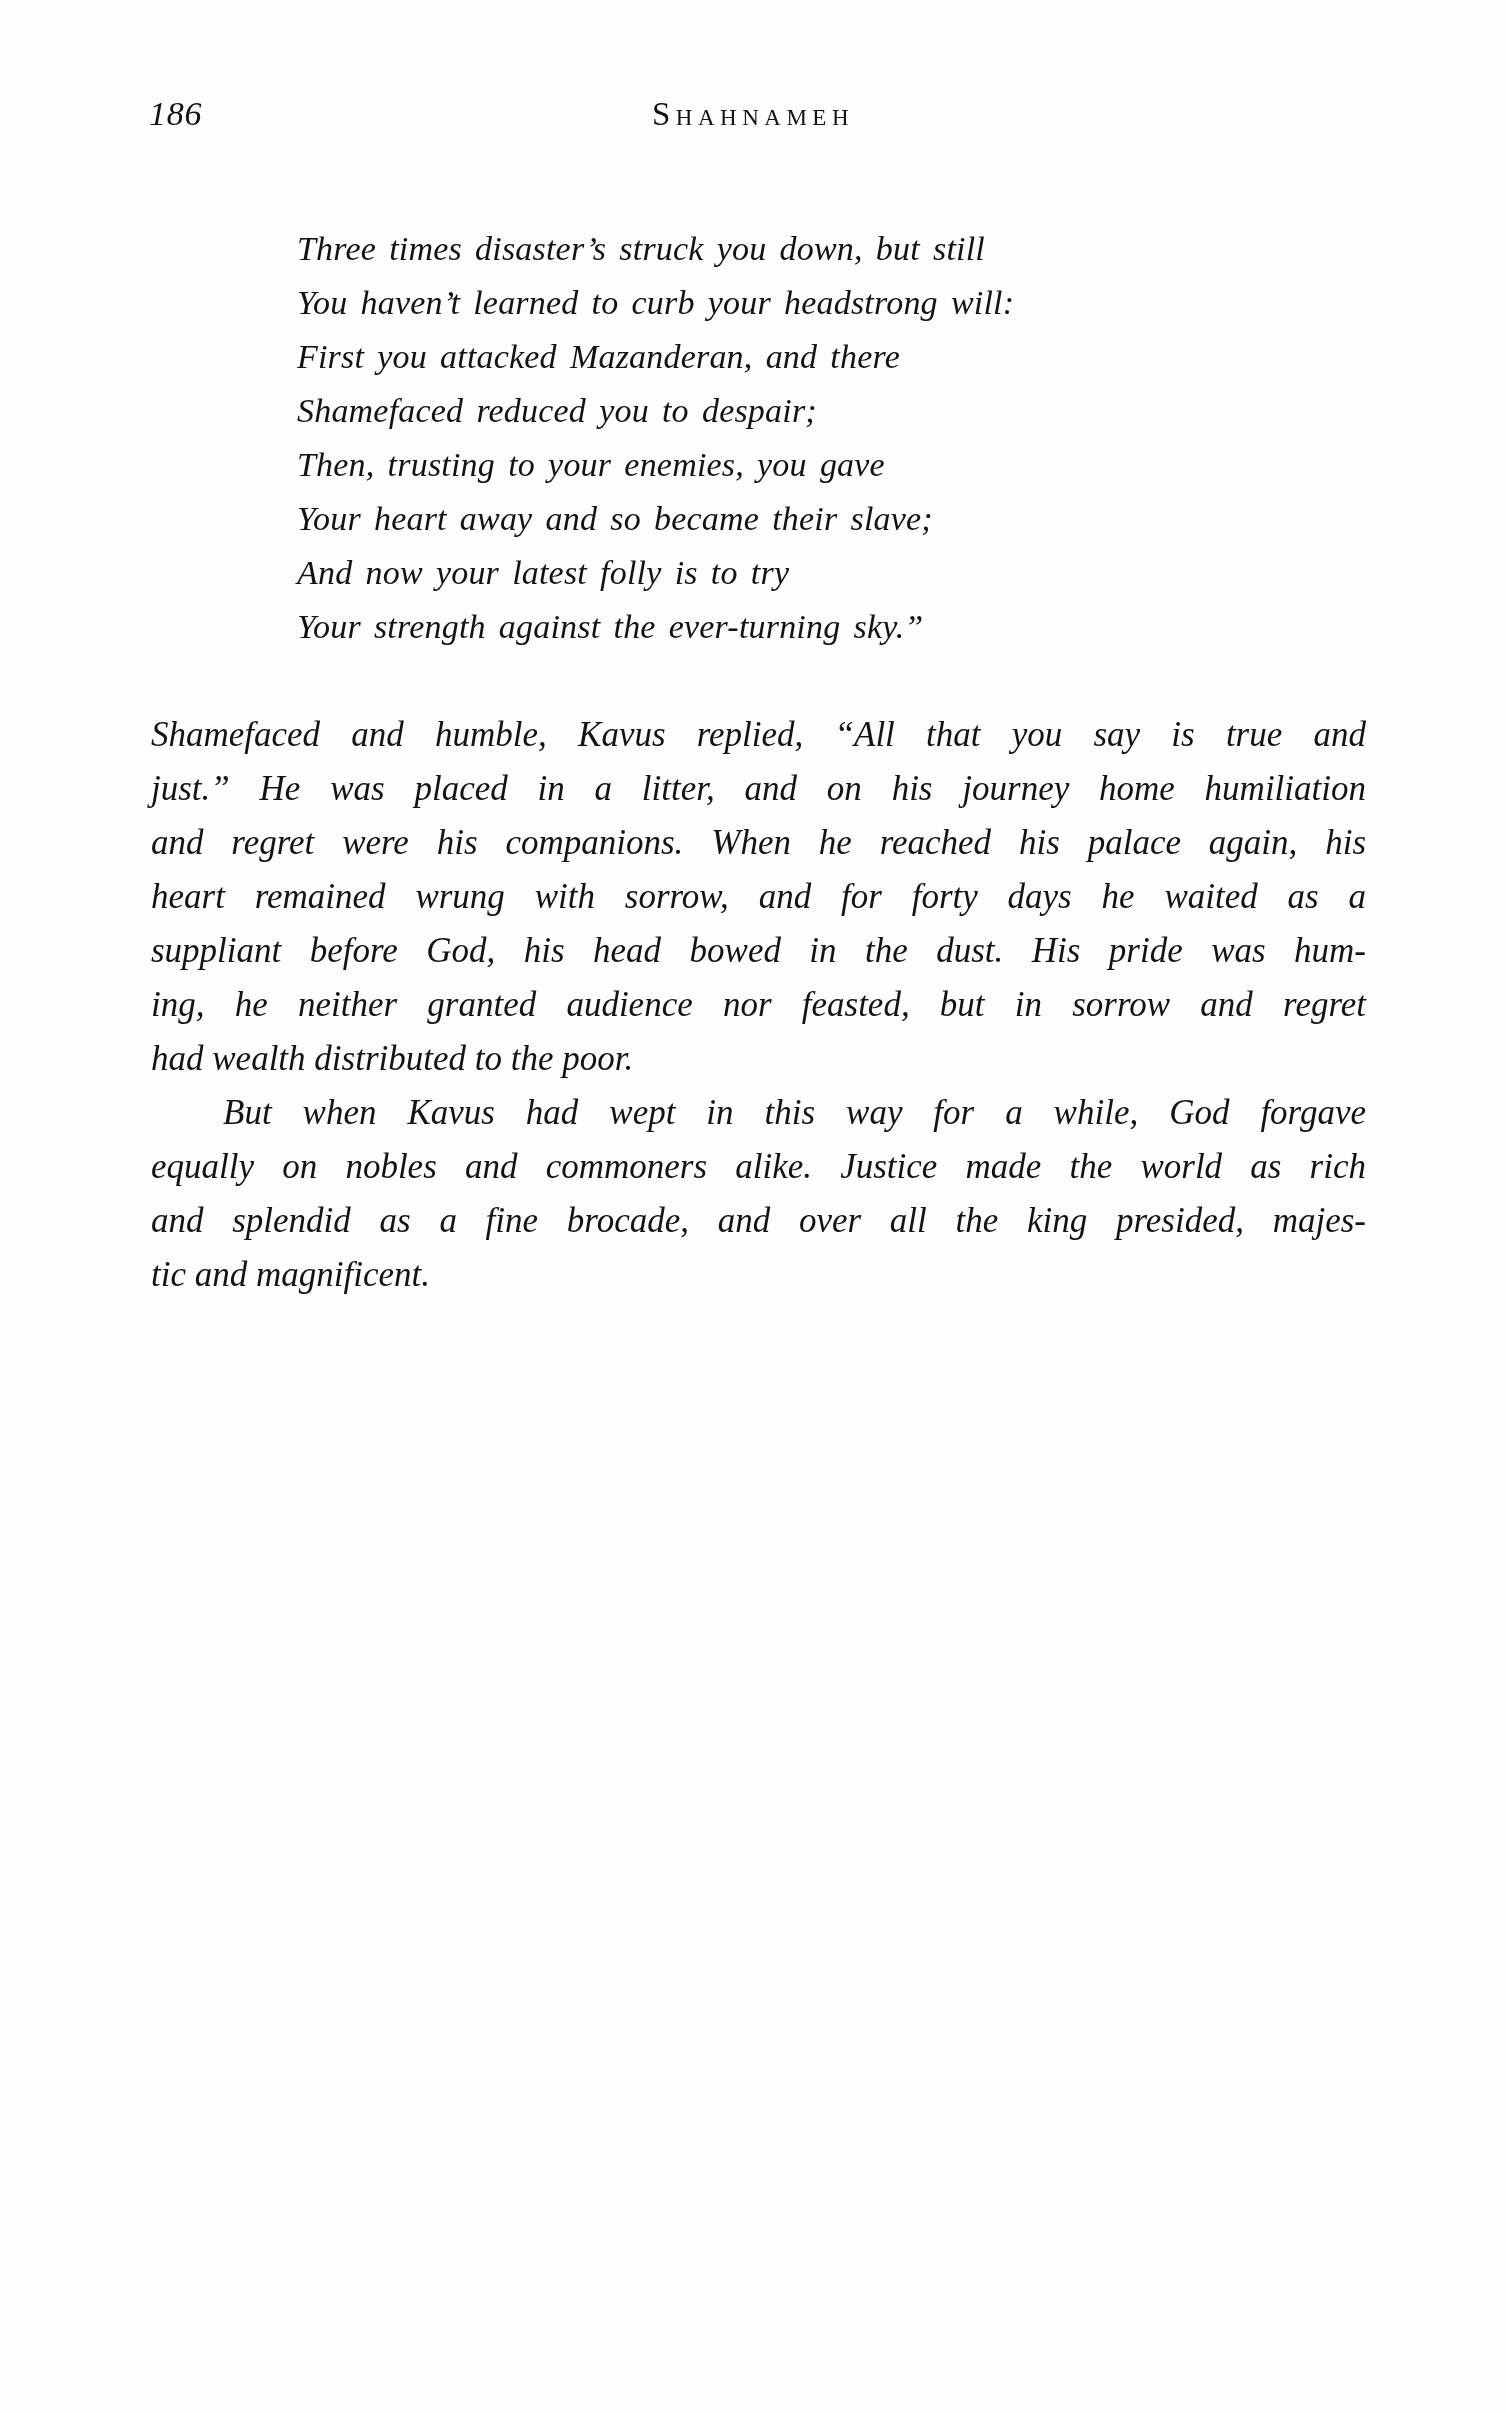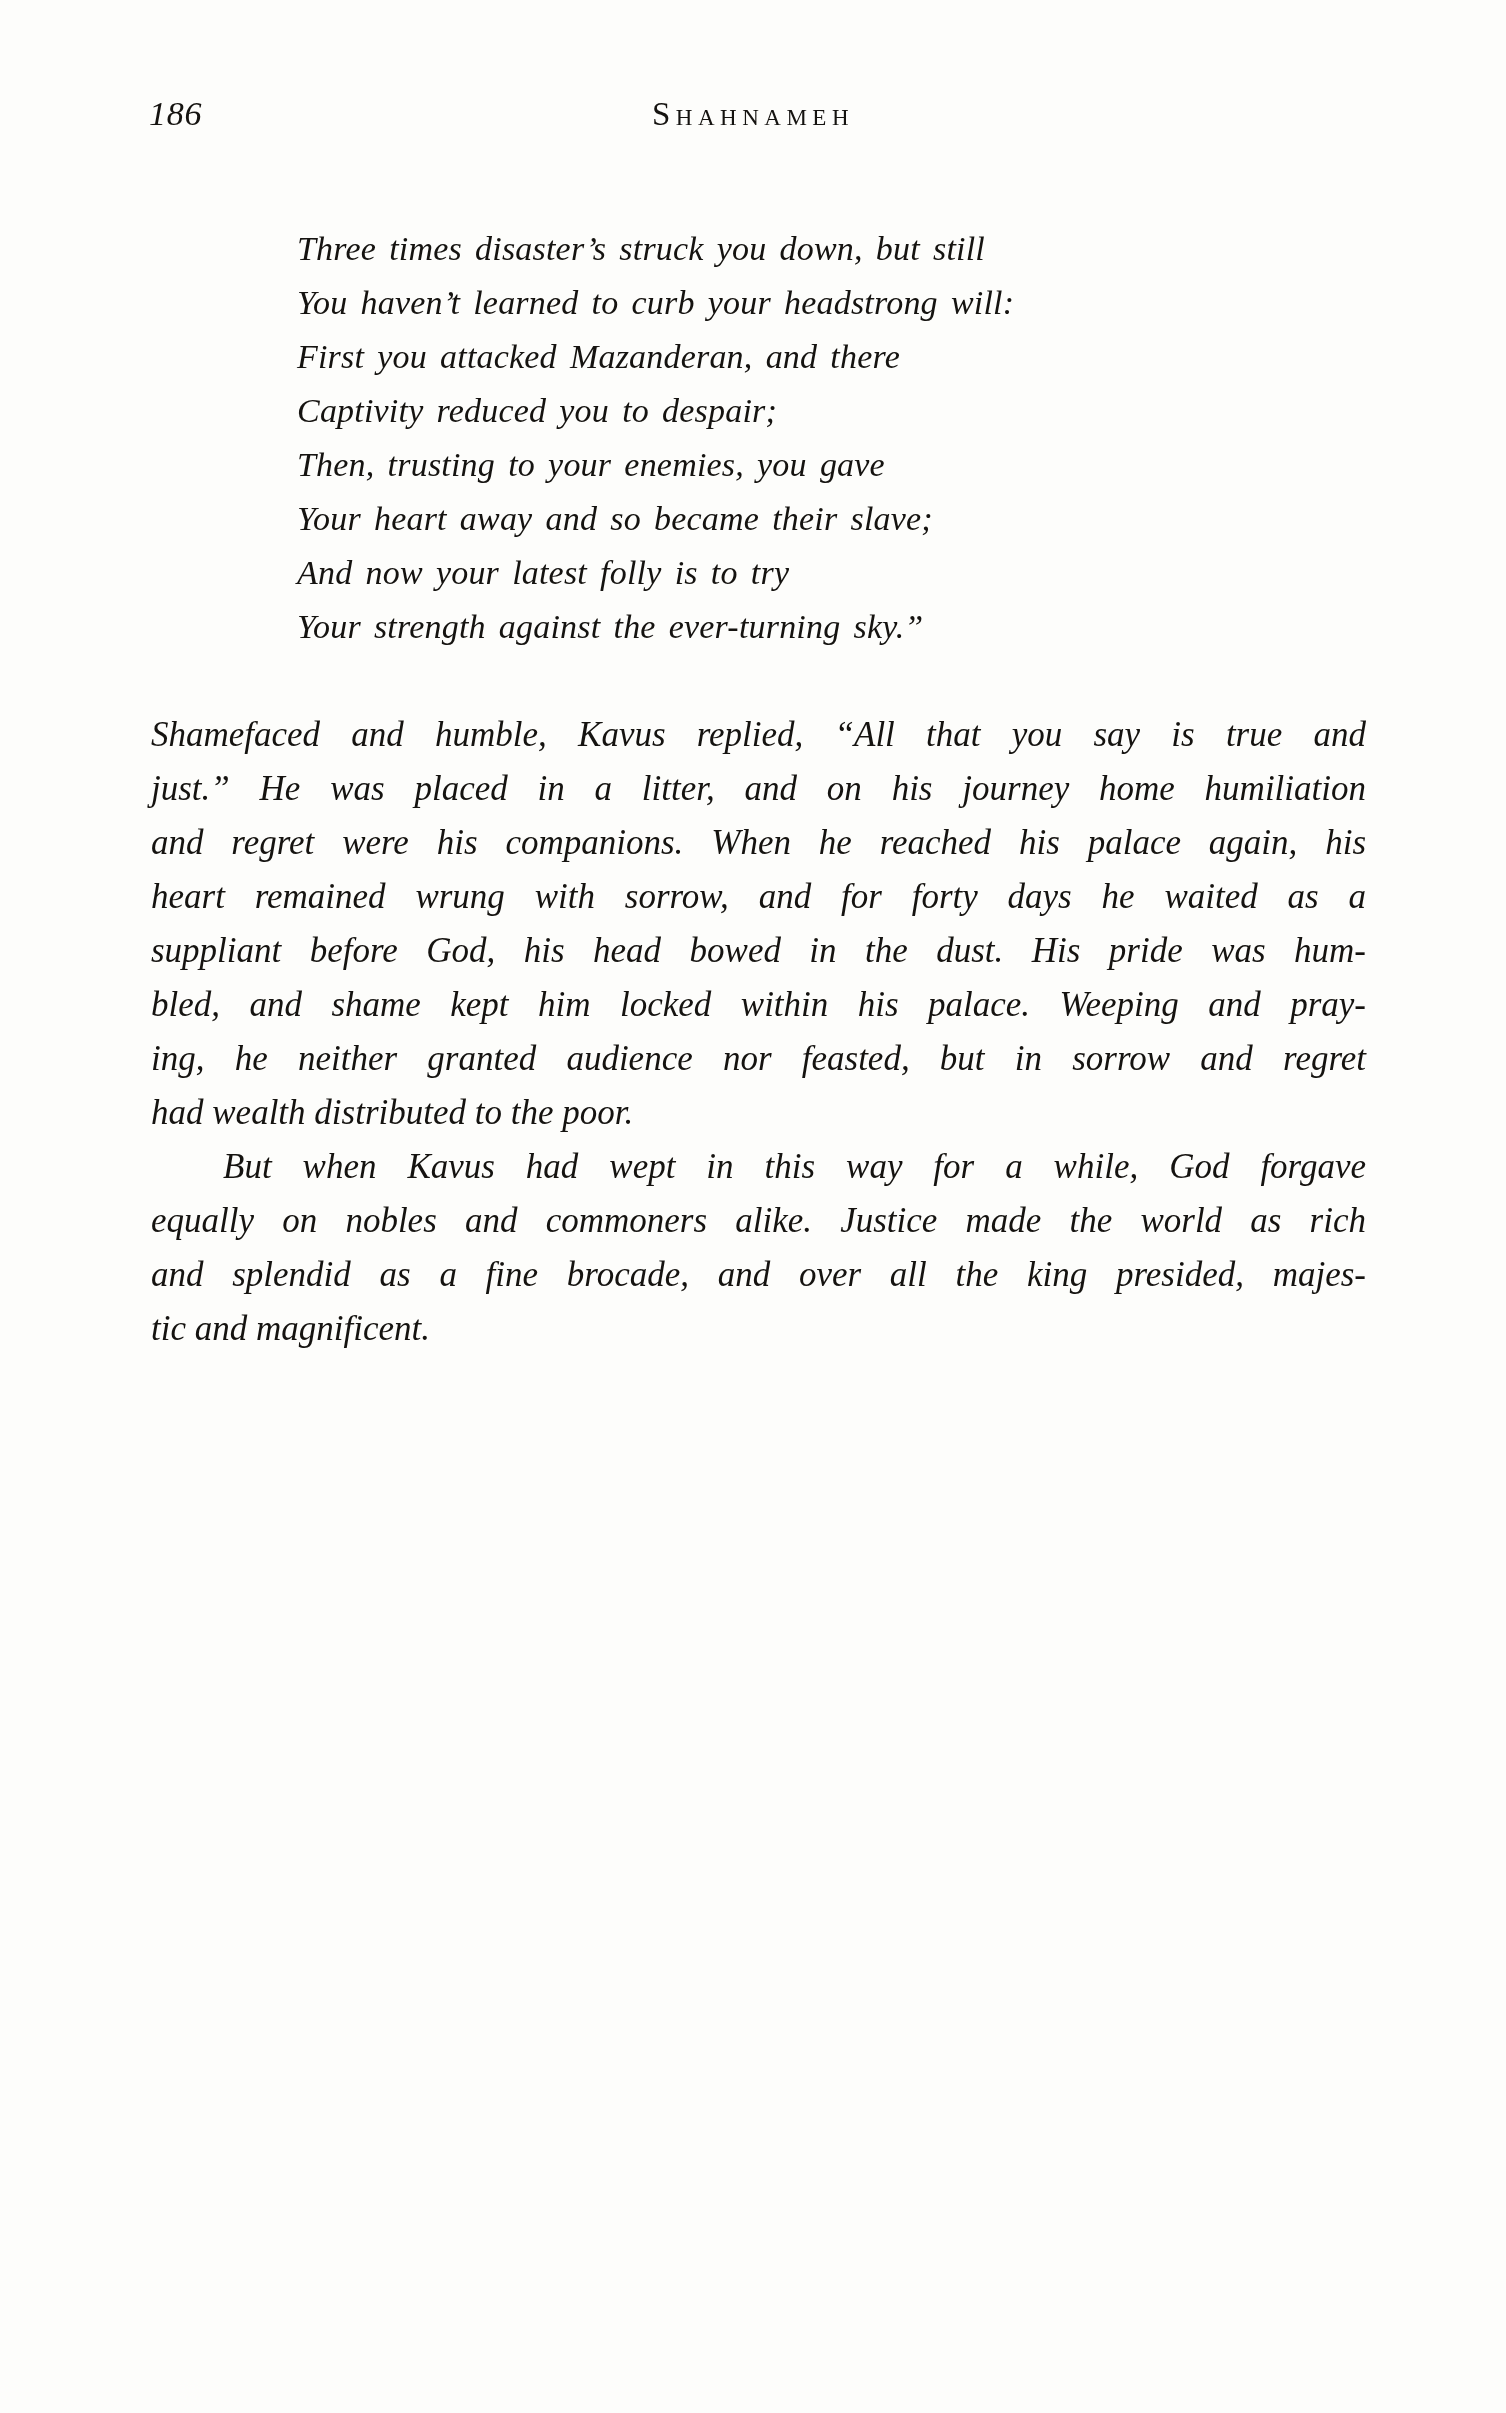--- a/index.html
+++ b/index.html
@@ -89,35 +89,34 @@
 
   <div class="running-head">
     <span class="folio">186</span>
     <span class="head-title">Shahnameh</span>
   </div>
 
   <div class="verse">
     <div class="verse-line">Three times disaster’s struck you down, but still</div>
     <div class="verse-line">You haven’t learned to curb your headstrong will:</div>
     <div class="verse-line">First you attacked Mazanderan, and there</div>
-    <div class="verse-line">Captivity reduced you to despair;</div>
+    <div class="verse-line">Shamefaced reduced you to despair;</div>
     <div class="verse-line">Then, trusting to your enemies, you gave</div>
     <div class="verse-line">Your heart away and so became their slave;</div>
     <div class="verse-line">And now your latest folly is to try</div>
     <div class="verse-line">Your strength against the ever-turning sky.”</div>
   </div>
 
   <div class="prose">
     <div>
       <div class="prose-line">Shamefaced and humble, Kavus replied, “All that you say is true and</div>
       <div class="prose-line">just.” He was placed in a litter, and on his journey home humiliation</div>
       <div class="prose-line">and regret were his companions. When he reached his palace again, his</div>
       <div class="prose-line">heart remained wrung with sorrow, and for forty days he waited as a</div>
       <div class="prose-line">suppliant before God, his head bowed in the dust. His pride was hum-</div>
-      <div class="prose-line">bled, and shame kept him locked within his palace. Weeping and pray-</div>
       <div class="prose-line">ing, he neither granted audience nor feasted, but in sorrow and regret</div>
       <div class="prose-line para-end">had wealth distributed to the poor.</div>
     </div>
     <div>
       <div class="prose-line para-indent">But when Kavus had wept in this way for a while, God forgave</div>
       <div class="prose-line">equally on nobles and commoners alike. Justice made the world as rich</div>
       <div class="prose-line">and splendid as a fine brocade, and over all the king presided, majes-</div>
       <div class="prose-line para-end">tic and magnificent.</div>
     </div>
   </div>

